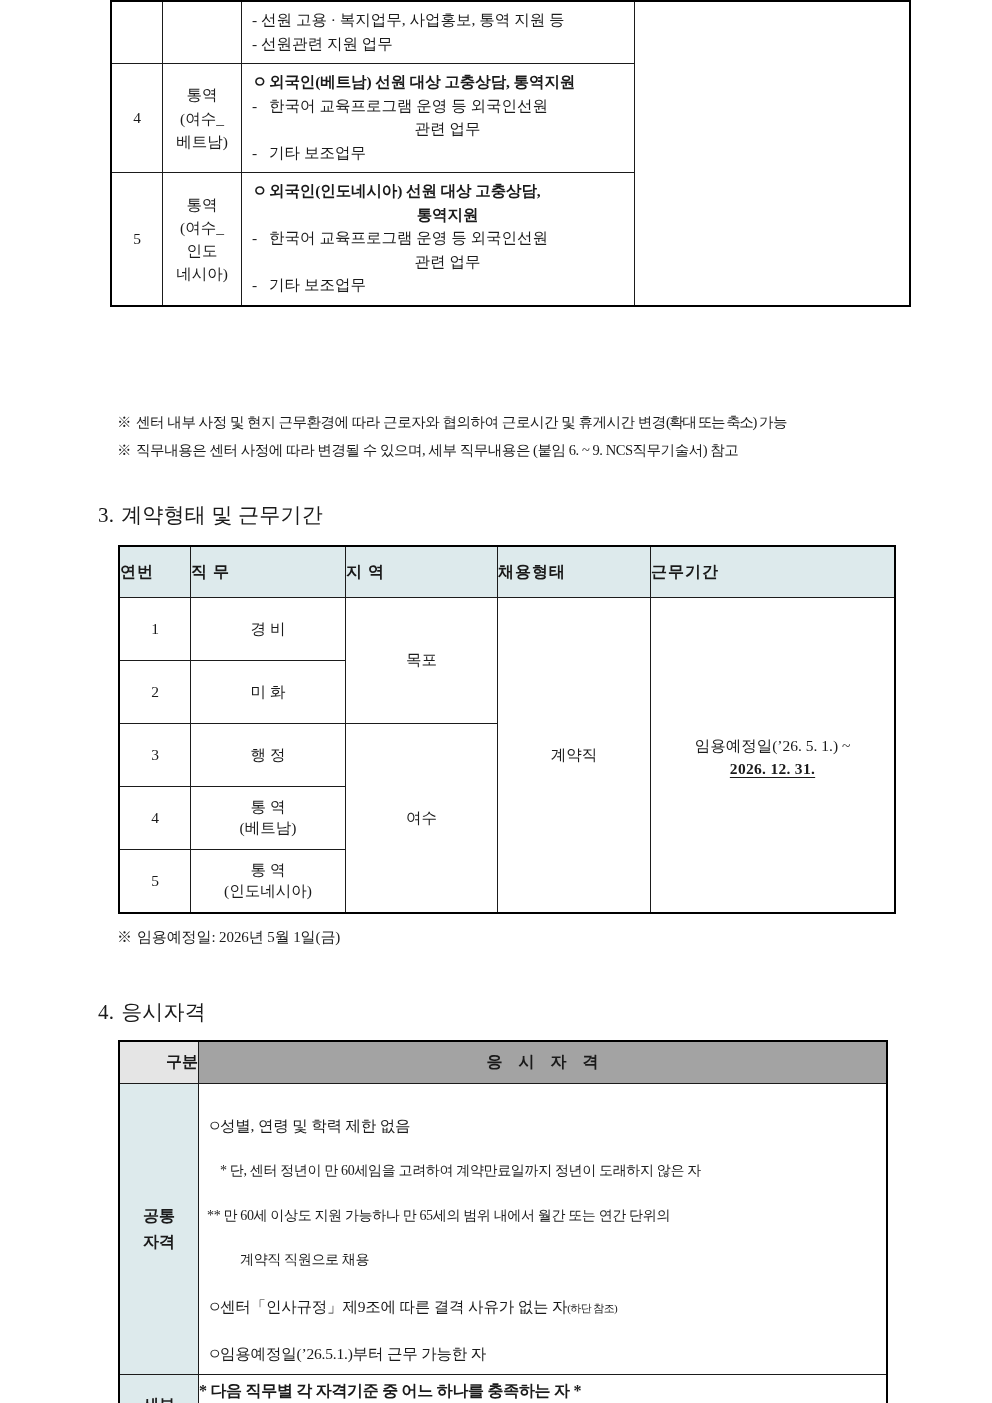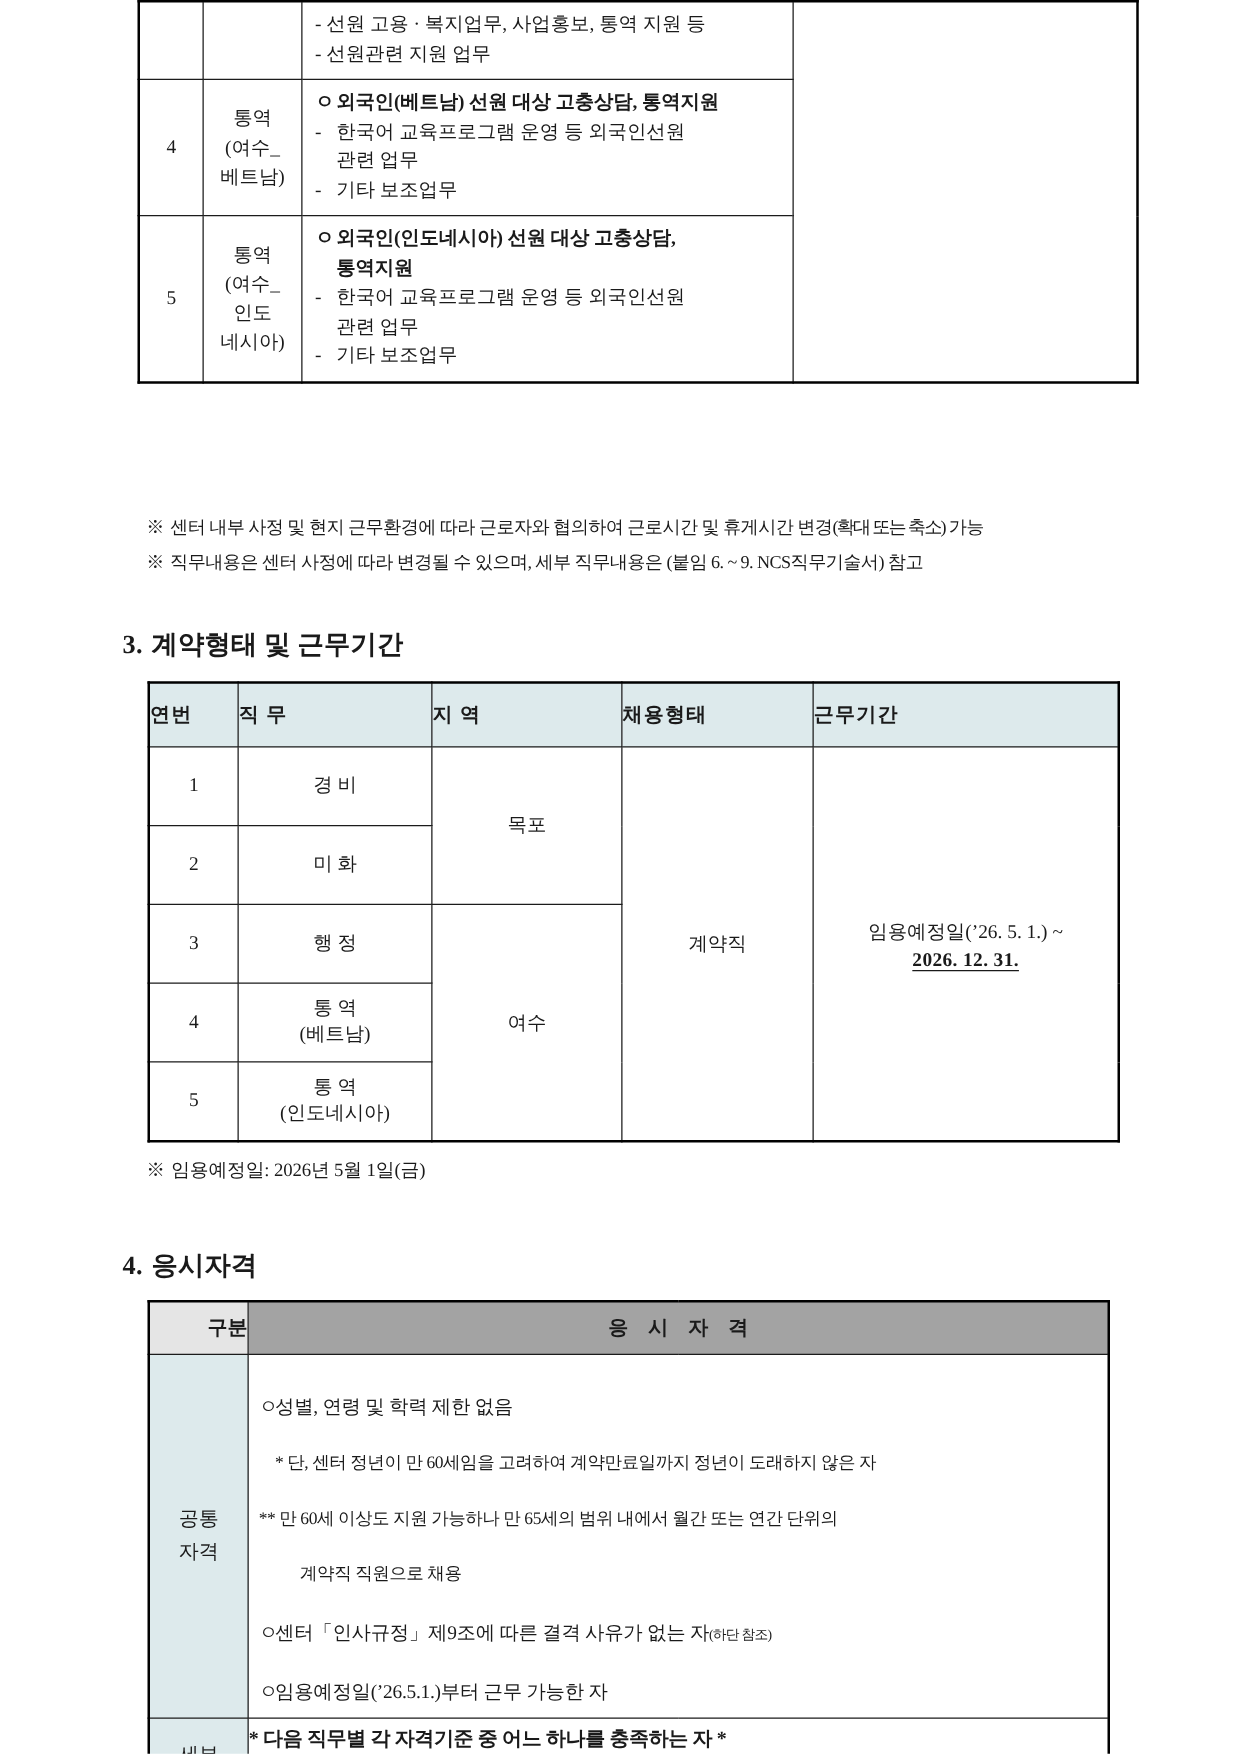--- a/index.html
+++ b/index.html
@@ -54,40 +54,40 @@
   .duty-line {
     display: block;
     line-height: 1.52;
     white-space: nowrap;
     font-size: 15.5px;
   }
   .duty-line.head {
     font-weight: bold;
     letter-spacing: -0.1px;
   }
-  .duty-line.cont { padding-left: 17px; }
+  .duty-line.cont { padding-left: 17px; text-align: center; }
   .bullet-o { display:inline-block; width: 17px; }
   .dash     { display:inline-block; width: 17px; }
 
   
   .note {
     position: absolute;
     font-size: 14.5px;
     letter-spacing: -0.45px;
     white-space: nowrap;
     line-height: 1.3;
   }
   .note .mark { margin-right: 5px; }
   .note .tight { letter-spacing: -1.4px; }
 
   
   .sec-heading {
     position: absolute;
     font-size: 21px;
-    font-weight: bold;
+    font-weight: normal;
     letter-spacing: 0.2px;
     white-space: nowrap;
   }
   .sec-heading .num { margin-right: 7px; }
 
   
   #contract-table {
     position: absolute;
     left: 118px;
     top: 545px;
@@ -138,21 +138,21 @@
     font-size: 16px;
     font-weight: bold;
     letter-spacing: 6px;
     text-indent: 6px;
   }
   #quali-table .lbl {
     background: #ddeaec;
     width: 78px;
     text-align: center;
     font-size: 16px;
-    font-weight: normal;
+    font-weight: bold;
     line-height: 1.65;
   }
   #quali-table .body-cell {
     padding: 7px 6px 8px 8px;
     text-align: left;
     vertical-align: top;
   }
   .q-line {
     display: block;
     font-size: 15.5px;

